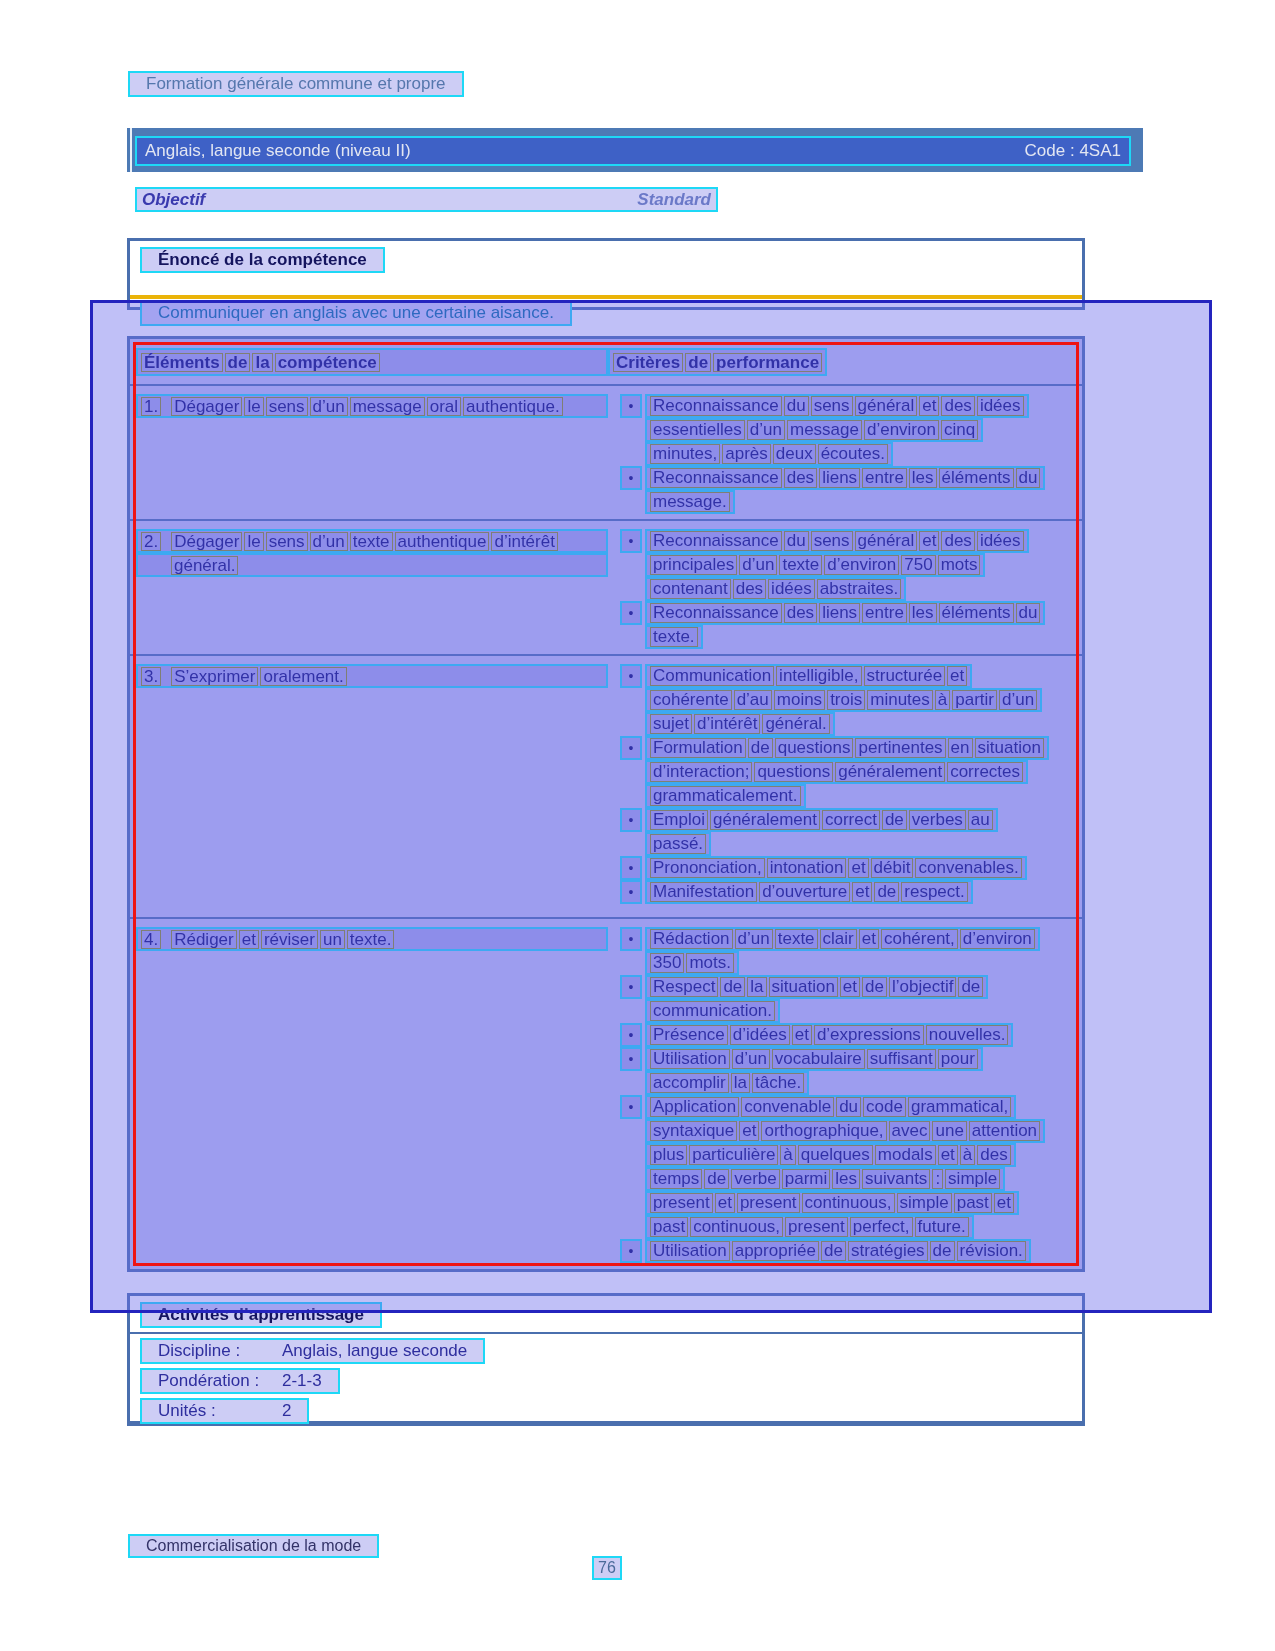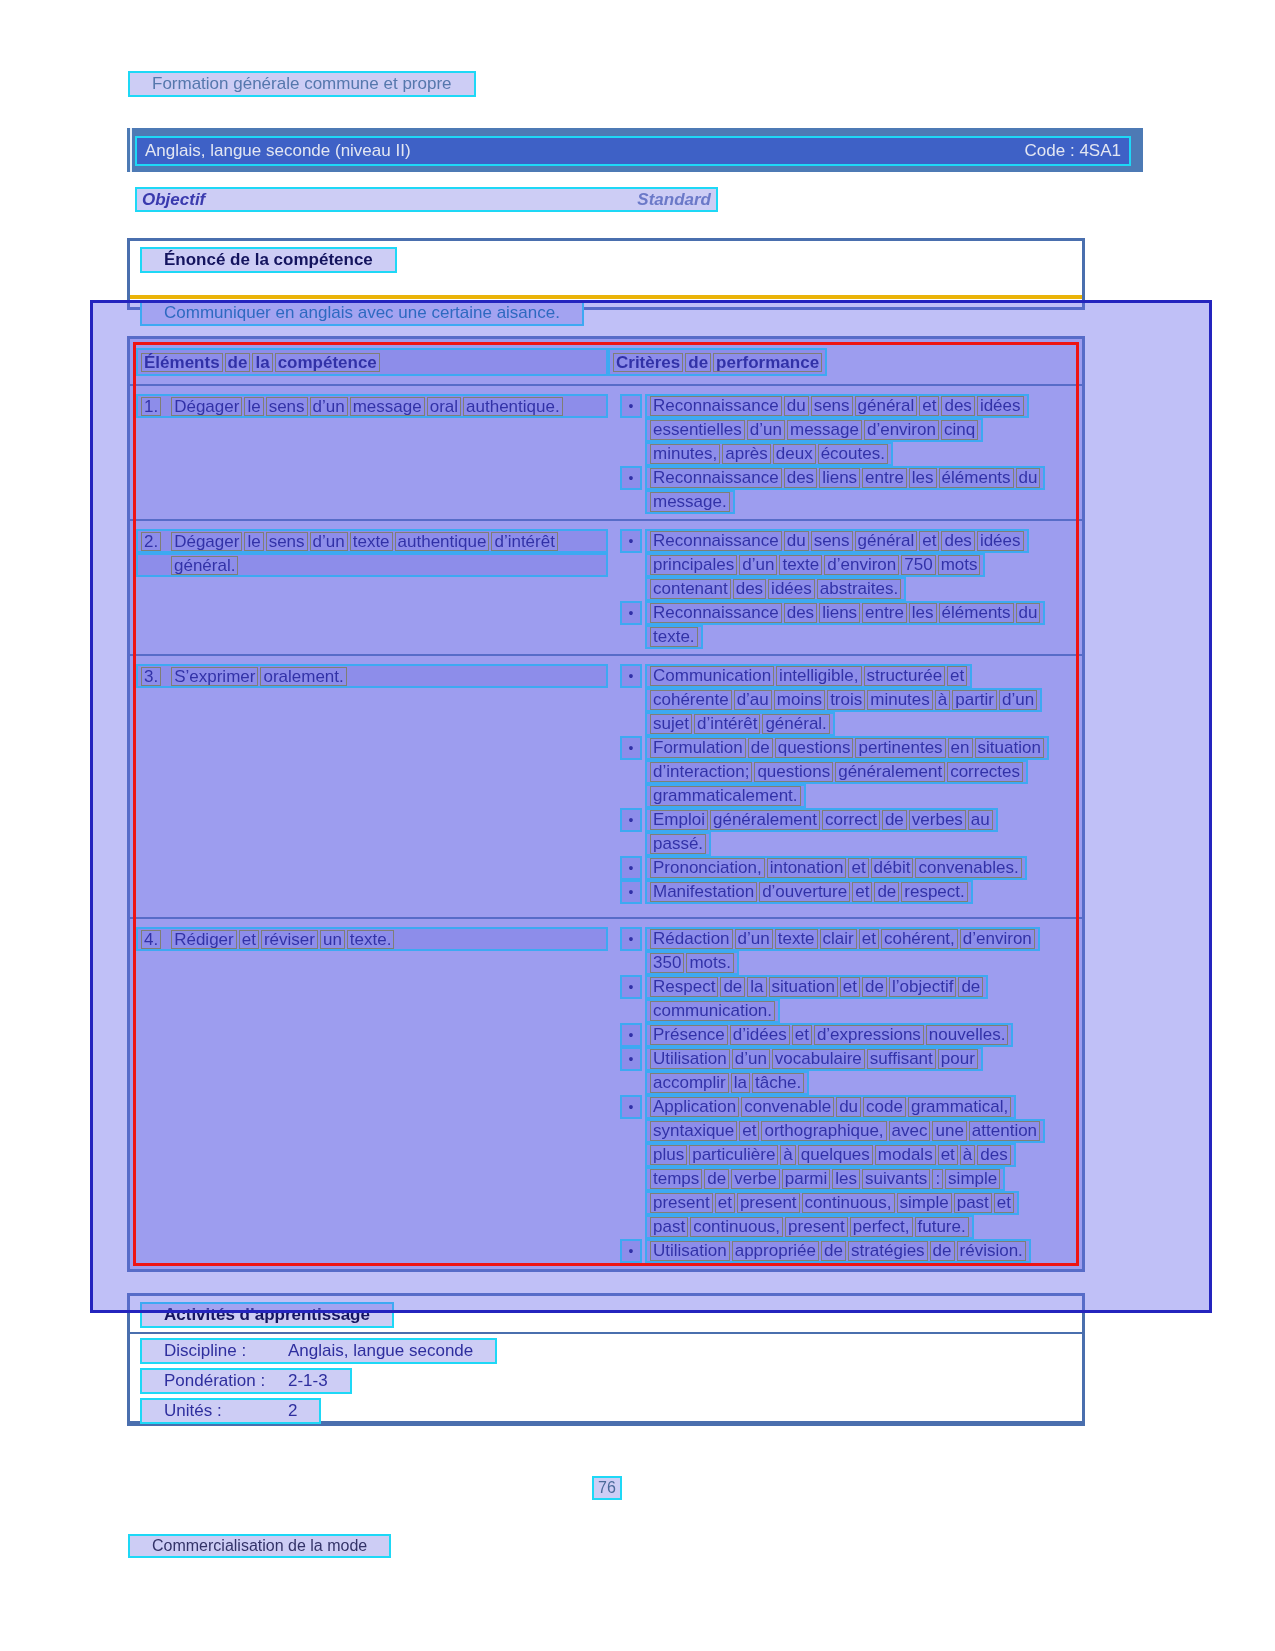--- a/index.html
+++ b/index.html
@@ -3,21 +3,21 @@
 <meta charset="utf-8">
 <title>Document</title>
 <style>
   *{margin:0;padding:0;box-sizing:border-box}
   html,body{background:#ffffff}
   .canvas{position:relative;width:1275px;height:1651px;background:#fff;
           font-family:"Liberation Sans",sans-serif;overflow:hidden;color:#090975}
 
   
   .hl{display:inline-block;background:#cdcdf5;border:2px solid #1ed8f6;
-      padding:1px 22px;white-space:nowrap;font-size:17px}
+      padding:1px 16px;white-space:nowrap;font-size:17px}
 
   
   .formation{position:absolute;left:128px;top:71px;color:#5577ad;font-size:17px}
 
   
   .bar{position:absolute;left:127px;top:128px;width:1016px;height:44px;background:#4d7ab5}
   .bar .stripe{position:absolute;left:3px;top:0;width:2px;height:44px;background:#e9eff7}
   .bar .inner{position:absolute;left:8px;top:8px;width:996px;height:30px;background:#3e61c6;
               border:2px solid #1ed8f6;display:flex;align-items:center;padding:12px 8px;
               color:#e2e6f2;font-size:17px}
@@ -77,21 +77,21 @@
        border:3px solid #4a6fae;border-bottom-width:5px;background:#fff}
   .act .head{height:38px;padding:6px 0 0 10px;border-bottom:2px solid #4a6fae}
   .act .head .hl{font-weight:bold;color:#14145e}
   .act .frow{margin:4px 0 0 10px;height:26px}
   .act .frow .hl{color:#2e2e9e}
   .flabel{display:inline-block;width:124px}
 
   
   .fcourse{position:absolute;left:128px;top:1534px;color:#333368}
   .fcourse .hl{font-size:16px}
-  .pnum{position:absolute;left:592px;top:1476px;color:#4a6a9a}
+  .pnum{position:absolute;left:592px;top:1556px;color:#4a6a9a}
   .pnum .hl{padding:1px 4px;font-size:16px}
 </style>
 </head>
 <body>
 
 <div class="canvas">
 
   <div class="formation">
     <span class="hl">Formation générale commune et propre</span>
   </div>

